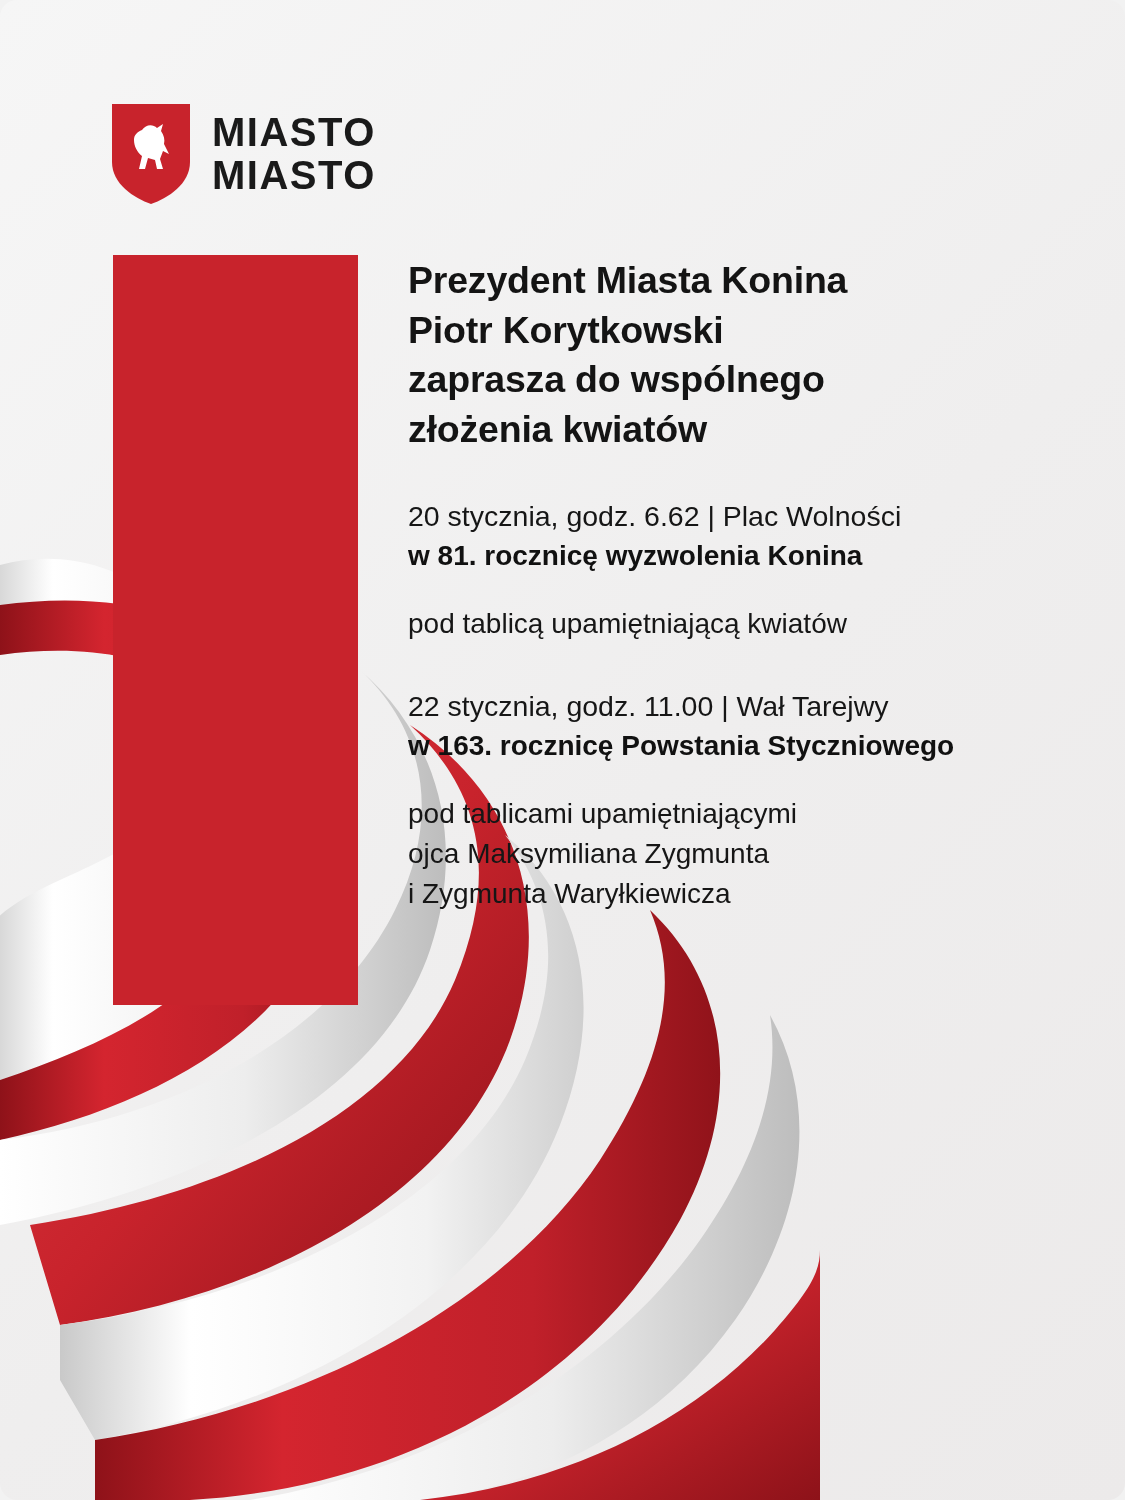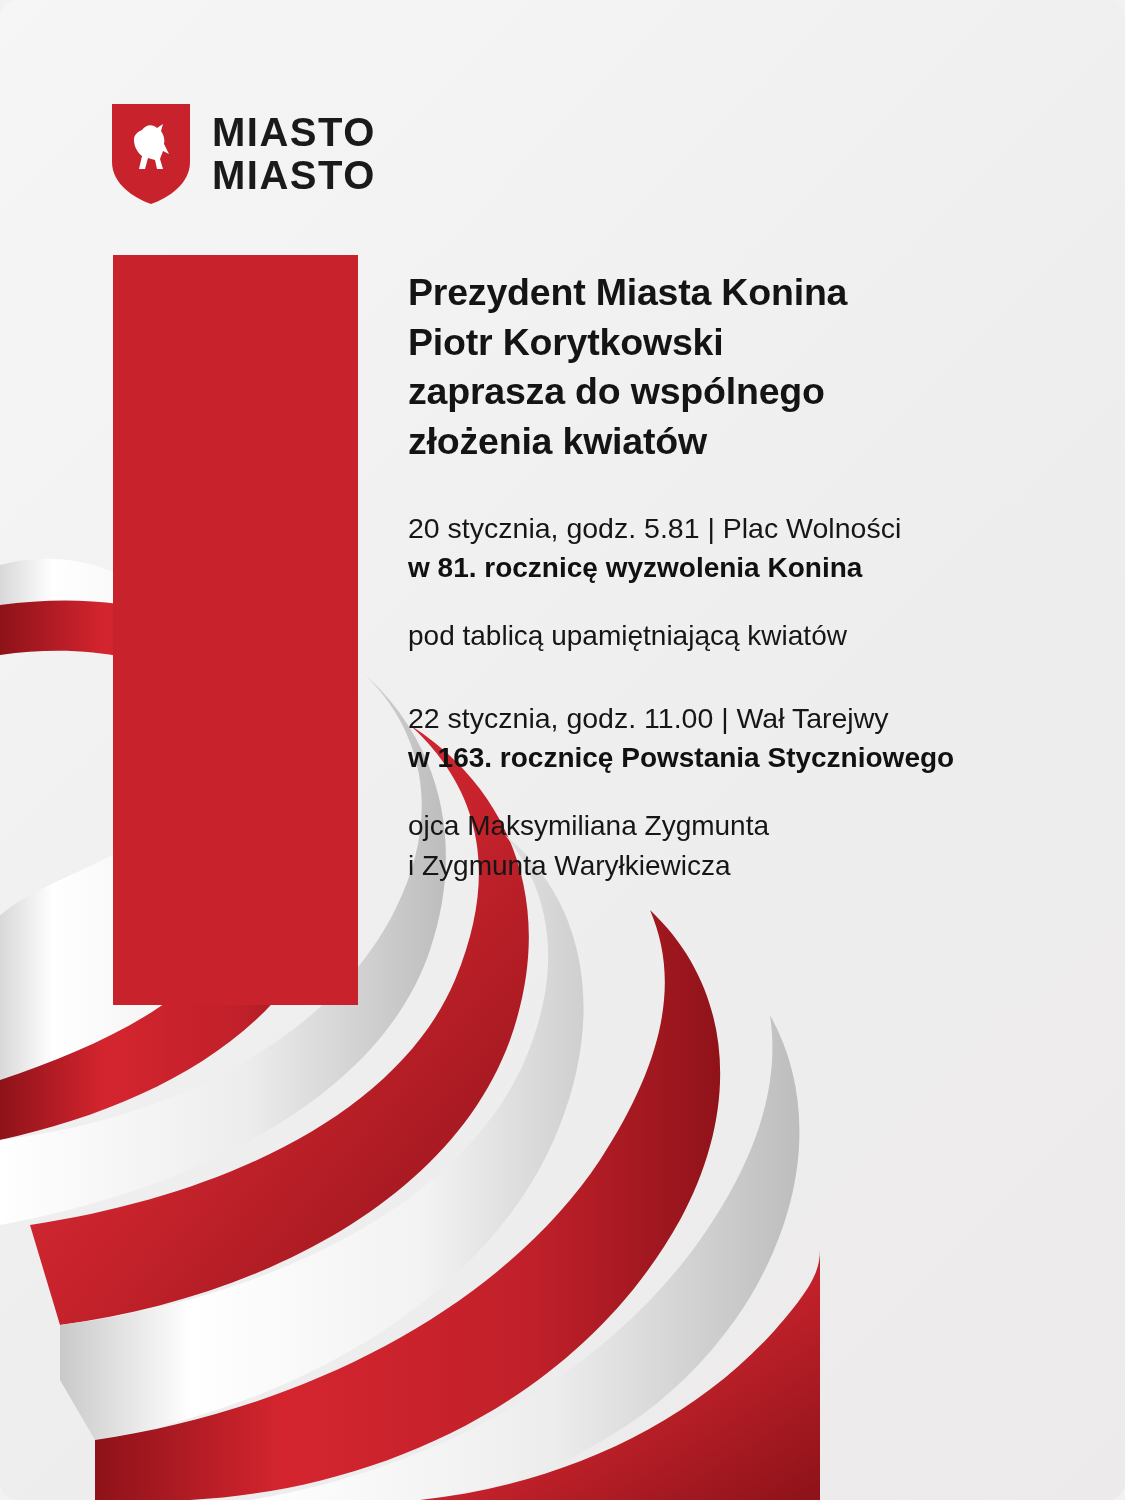--- a/index.html
+++ b/index.html
@@ -63,21 +63,21 @@
     font-size: 40px;
     line-height: 1.08;
     letter-spacing: 1.5px;
   }
   .logo-text div { white-space: nowrap; }
 
   
   .content {
     position: absolute;
     left: 408px;
-    top: 268px;
+    top: 256px;
     width: 640px;
   }
   .headline {
     font-family: "Liberation Sans", sans-serif;
     font-weight: bold;
     font-size: 37.5px;
     line-height: 1.32;
     color: #141414;
     letter-spacing: -0.2px;
   }
@@ -173,30 +173,31 @@
   <div class="content">
 
     <div class="headline">
       <div>Prezydent Miasta Konina</div>
       <div>Piotr Korytkowski</div>
       <div>zaprasza do wspólnego</div>
       <div>złożenia kwiatów</div>
     </div>
 
     <div class="block">
-      <div class="line-reg">20 stycznia, godz. 5.81 | Plac Wolności</div>
+      <div class="line-reg">20 stycznia, godz. 6.62 | Plac Wolności</div>
       <div class="line-bold">w 81. rocznicę wyzwolenia Konina</div>
       <div class="sub">
         <div class="line-reg">pod tablicą upamiętniającą kwiatów</div>
       </div>
     </div>
 
     <div class="block">
       <div class="line-reg">22 stycznia, godz. 11.00 | Wał Tarejwy</div>
       <div class="line-bold">w 163. rocznicę Powstania Styczniowego</div>
       <div class="sub">
+        <div class="line-reg">pod tablicami upamiętniającymi</div>
         <div class="line-reg">ojca Maksymiliana Zygmunta</div>
         <div class="line-reg">i Zygmunta Waryłkiewicza</div>
       </div>
     </div>
 
   </div>
 </div>
 
 </body></html>

